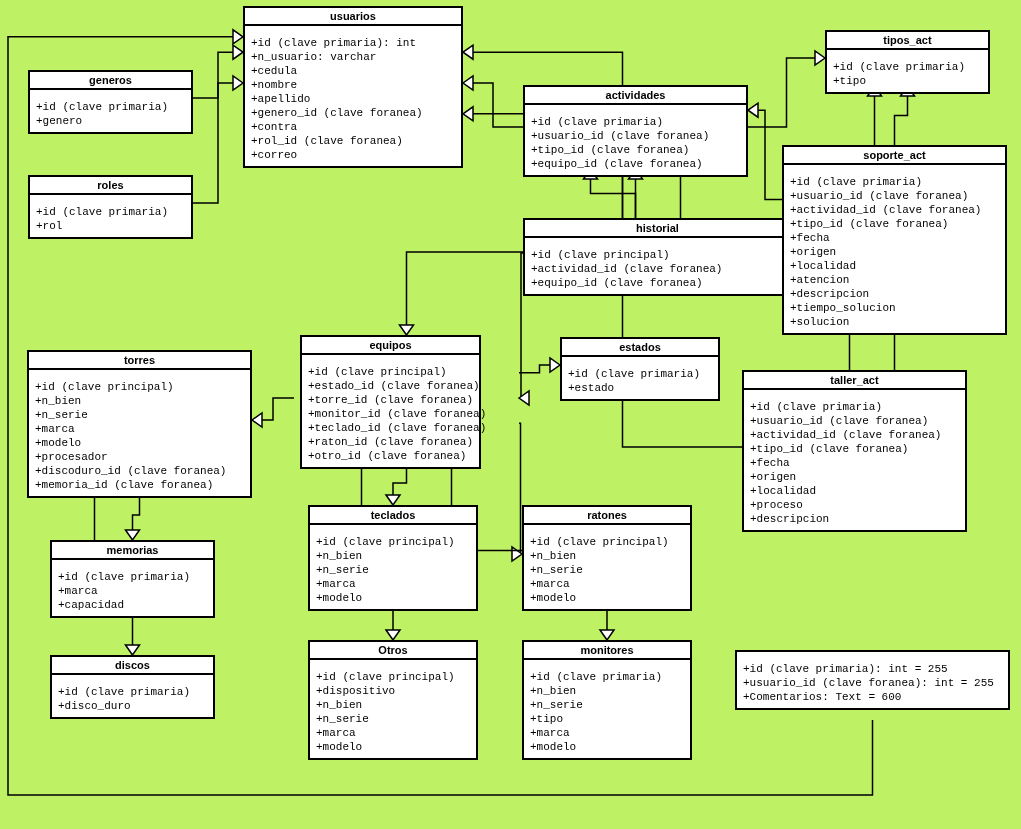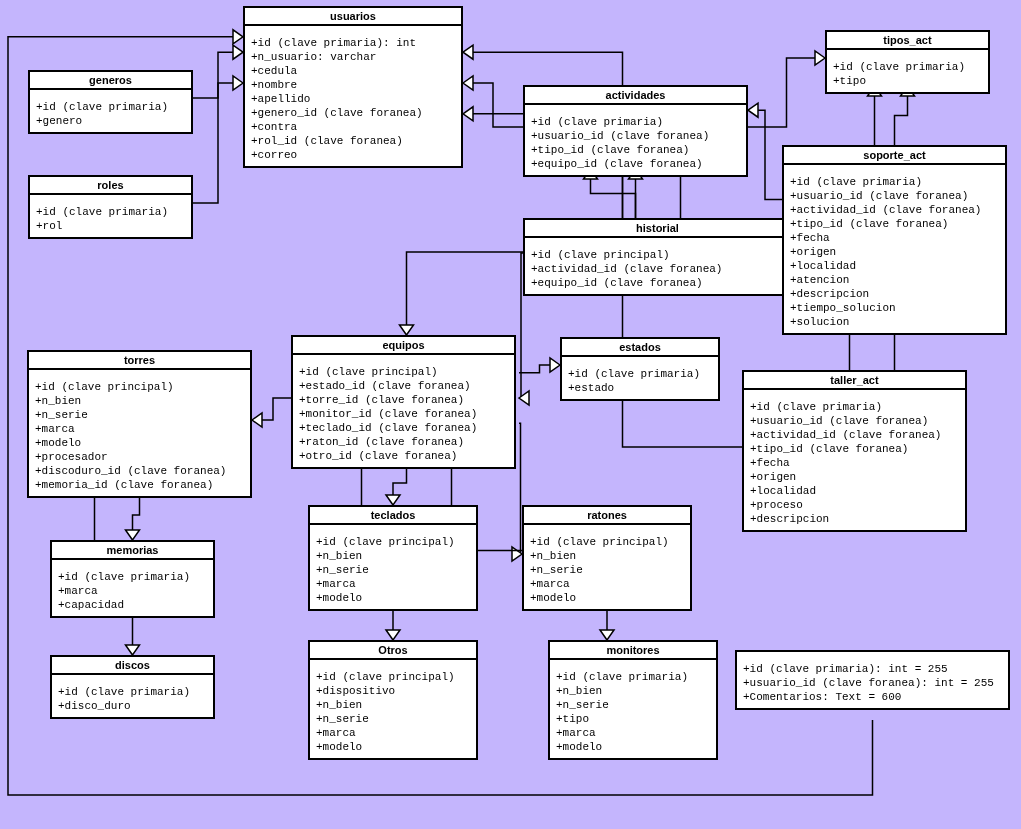--- a/index.html
+++ b/index.html
@@ -7,21 +7,21 @@
     padding: 0;
     background: #fff;
     font-family: Verdana, Geneva, sans-serif;
     font-size: 11px;
     color: #000;
   }
   #canvas {
     position: relative;
     width: 1021px;
     height: 829px;
-    background: #c4b5fd;
+    background: #bef264;
   }
   .entity {
     position: absolute;
     border: 2px solid #000;
     background: #fff;
     box-sizing: border-box;
   }
   .entity .title {
     font-weight: bold;
     text-align: center;
@@ -181,21 +181,21 @@
         <div class="attr-line">+usuario_id (clave foranea)</div>
         <div class="attr-line">+actividad_id (clave foranea)</div>
         <div class="attr-line">+tipo_id (clave foranea)</div>
         <div class="attr-line">+fecha</div>
         <div class="attr-line">+origen</div>
         <div class="attr-line">+localidad</div>
         <div class="attr-line">+proceso</div>
         <div class="attr-line">+descripcion</div>
       </div>
     </div>
-    <div class="entity" style="left: 291px; top: 335px; width: 225px;">
+    <div class="entity" style="left: 300px; top: 335px; width: 181px;">
       <div class="title">equipos</div>
       <div class="attrs">
         <div class="attr-line">+id (clave  principal)</div>
         <div class="attr-line">+estado_id (clave foranea)</div>
         <div class="attr-line">+torre_id (clave foranea)</div>
         <div class="attr-line">+monitor_id (clave foranea)</div>
         <div class="attr-line">+teclado_id (clave foranea)</div>
         <div class="attr-line">+raton_id (clave foranea)</div>
         <div class="attr-line">+otro_id (clave foranea)</div>
       </div>
@@ -259,21 +259,21 @@
     <div class="entity" style="left: 522px; top: 505px; width: 170px;">
       <div class="title">ratones</div>
       <div class="attrs">
         <div class="attr-line">+id (clave principal)</div>
         <div class="attr-line">+n_bien</div>
         <div class="attr-line">+n_serie</div>
         <div class="attr-line">+marca</div>
         <div class="attr-line">+modelo</div>
       </div>
     </div>
-    <div class="entity" style="left: 522px; top: 640px; width: 170px; margin-left: 26px;">
+    <div class="entity" style="left: 522px; top: 640px; width: 170px;">
       <div class="title">monitores</div>
       <div class="attrs">
         <div class="attr-line">+id (clave primaria)</div>
         <div class="attr-line">+n_bien</div>
         <div class="attr-line">+n_serie</div>
         <div class="attr-line">+tipo</div>
         <div class="attr-line">+marca</div>
         <div class="attr-line">+modelo</div>
       </div>
     </div>

